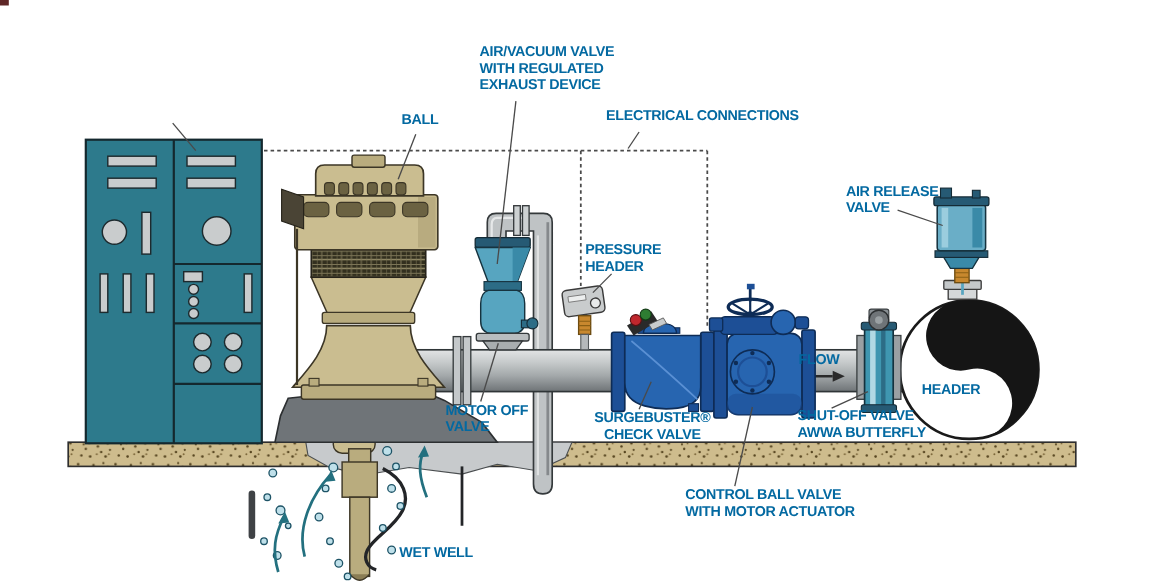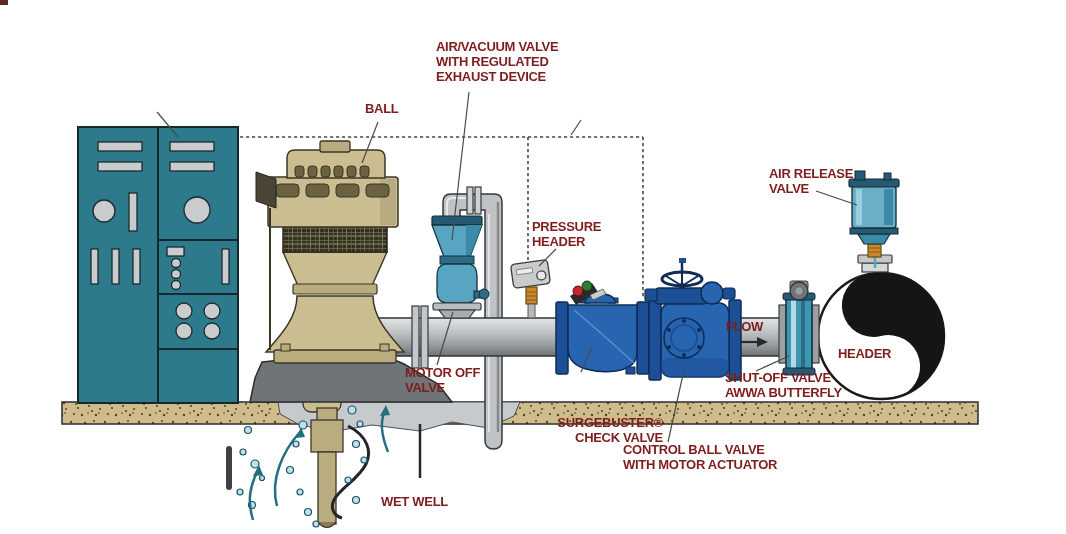--- a/index.html
+++ b/index.html
@@ -1,21 +1,21 @@
 <!DOCTYPE html>
 <html><head>
 <meta charset="utf-8">
 <style>
   html,body{margin:0;padding:0;background:#ffffff;}
   .stage{position:relative;width:1066px;height:534px;background:#ffffff;overflow:hidden;
          font-family:"Liberation Sans",sans-serif;}
   .stage svg{position:absolute;left:0;top:0;}
-  .lbl{position:absolute;font:bold 13px/15px "Liberation Sans",sans-serif;color:#7f1d1d;
+  .lbl{position:absolute;font:bold 13px/15px "Liberation Sans",sans-serif;color:#0369a1;
        letter-spacing:-0.3px;white-space:pre-line;}
-  .lbl.center{text-align:right;margin-top:43px;}
+  .lbl.center{text-align:center;}
 </style>
 </head>
 <body>
 
 <div class="stage">
 
 <svg width="1066" height="534" viewBox="0 0 1066 534">
   <defs>
     <linearGradient id="pipeV" x1="0" y1="0" x2="0" y2="1">
       <stop offset="0" stop-color="#e2e4e5"></stop>
@@ -304,29 +304,30 @@
     <path d="M581,372 L592,347"></path>
     <path d="M756,371 L789,356"></path>
     <path d="M668,442 L684,370"></path>
   </g>
 </svg>
 
 <div class="lbl" style="left:365px;top:101px">BALL</div>
 <div class="lbl" style="left:436px;top:39px">AIR/VACUUM VALVE
 WITH REGULATED
 EXHAUST DEVICE</div>
+<div class="lbl" style="left:551px;top:97px">ELECTRICAL CONNECTIONS</div>
 <div class="lbl" style="left:532px;top:219px">PRESSURE
 HEADER</div>
 <div class="lbl" style="left:769px;top:166px">AIR RELEASE
 VALVE</div>
 <div class="lbl" style="left:405px;top:365px">MOTOR OFF
 VALVE</div>
 <div class="lbl center" style="left:523px;top:372px;width:140px">SURGEBUSTER®
 CHECK VALVE</div>
 <div class="lbl" style="left:726px;top:319px">FLOW</div>
 <div class="lbl" style="left:725px;top:370px">SHUT-OFF VALVE
 AWWA BUTTERFLY</div>
 <div class="lbl" style="left:838px;top:346px">HEADER</div>
 <div class="lbl" style="left:623px;top:442px">CONTROL BALL VALVE
 WITH MOTOR ACTUATOR</div>
-<div class="lbl" style="left:381px;top:494px">WET WELL</div>
+<div class="lbl" style="left:363px;top:494px">WET WELL</div>
 
 </div>
 
 </body></html>

